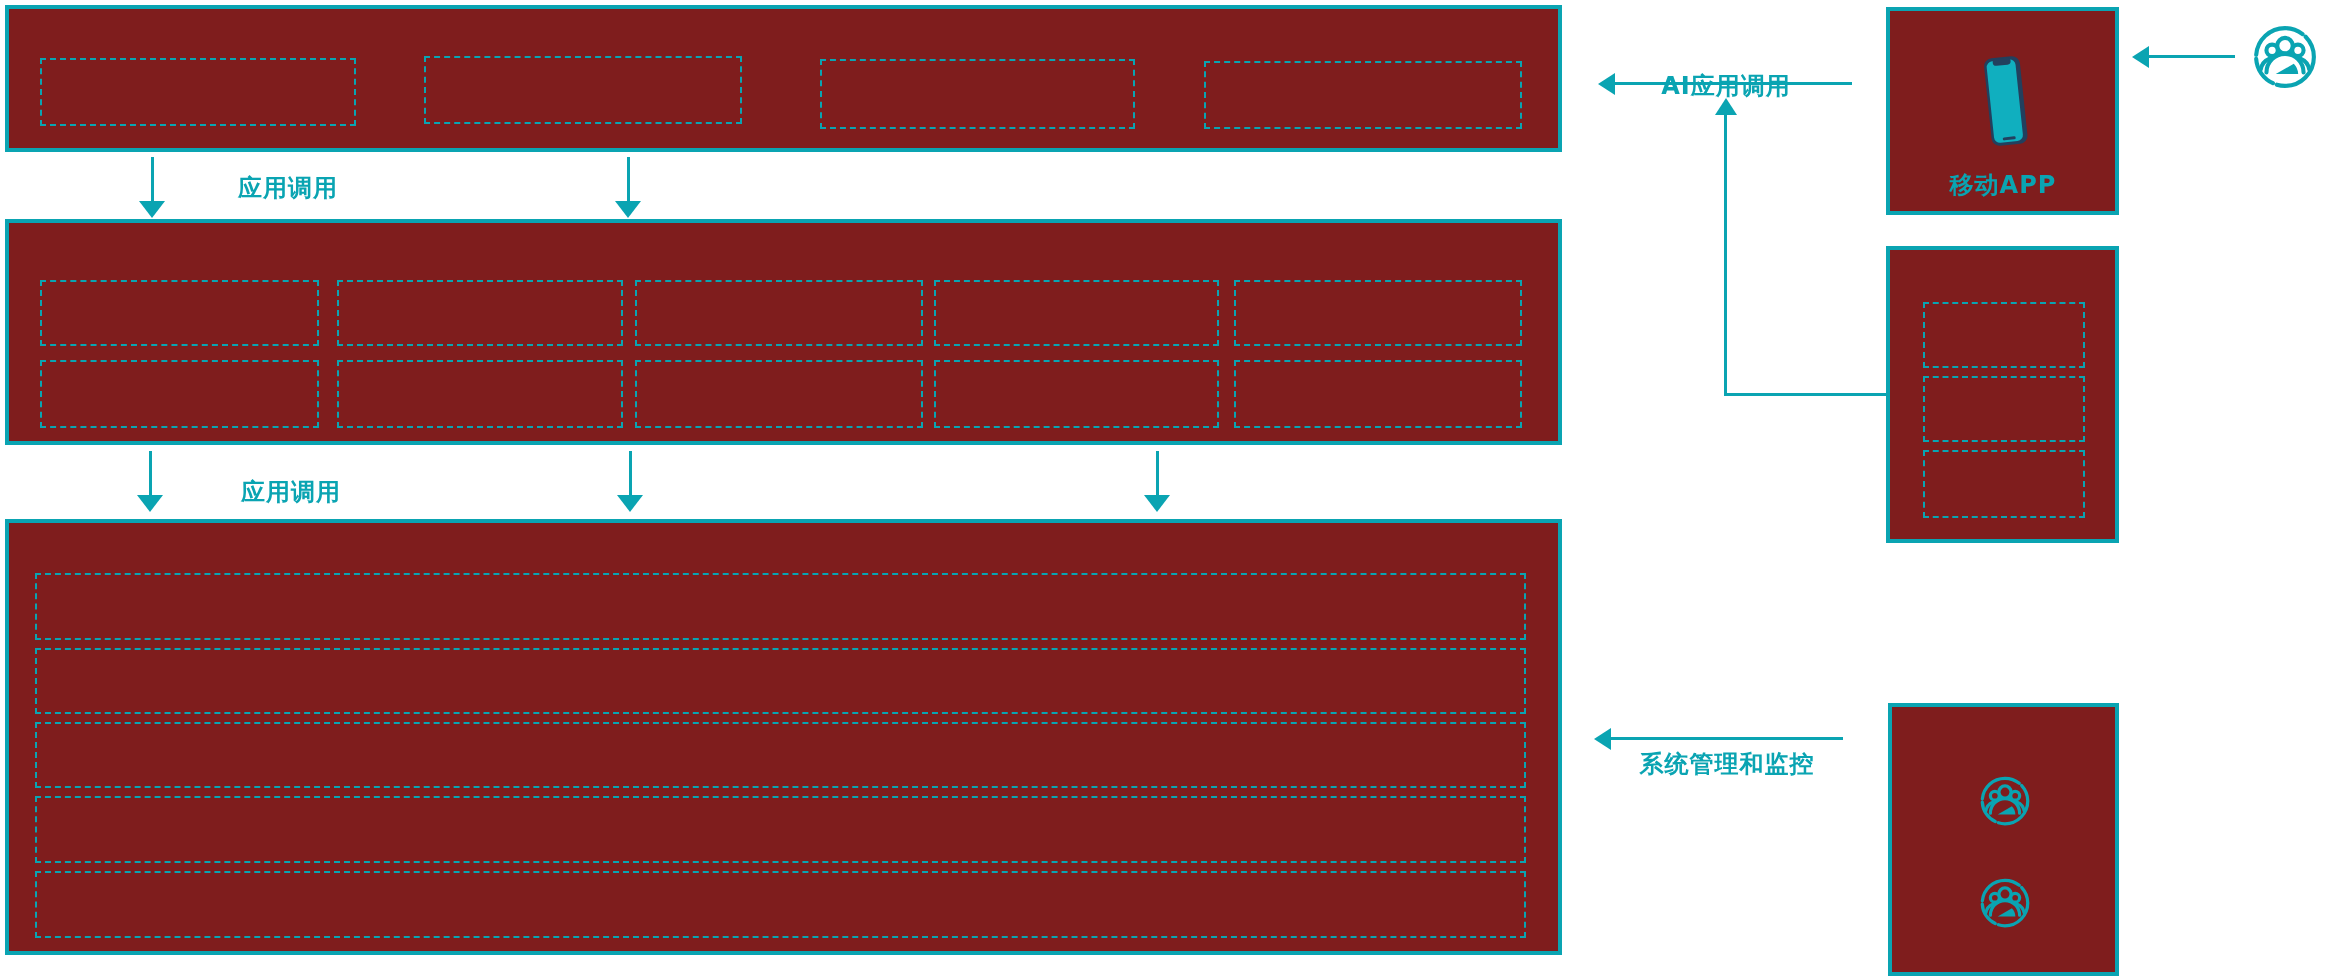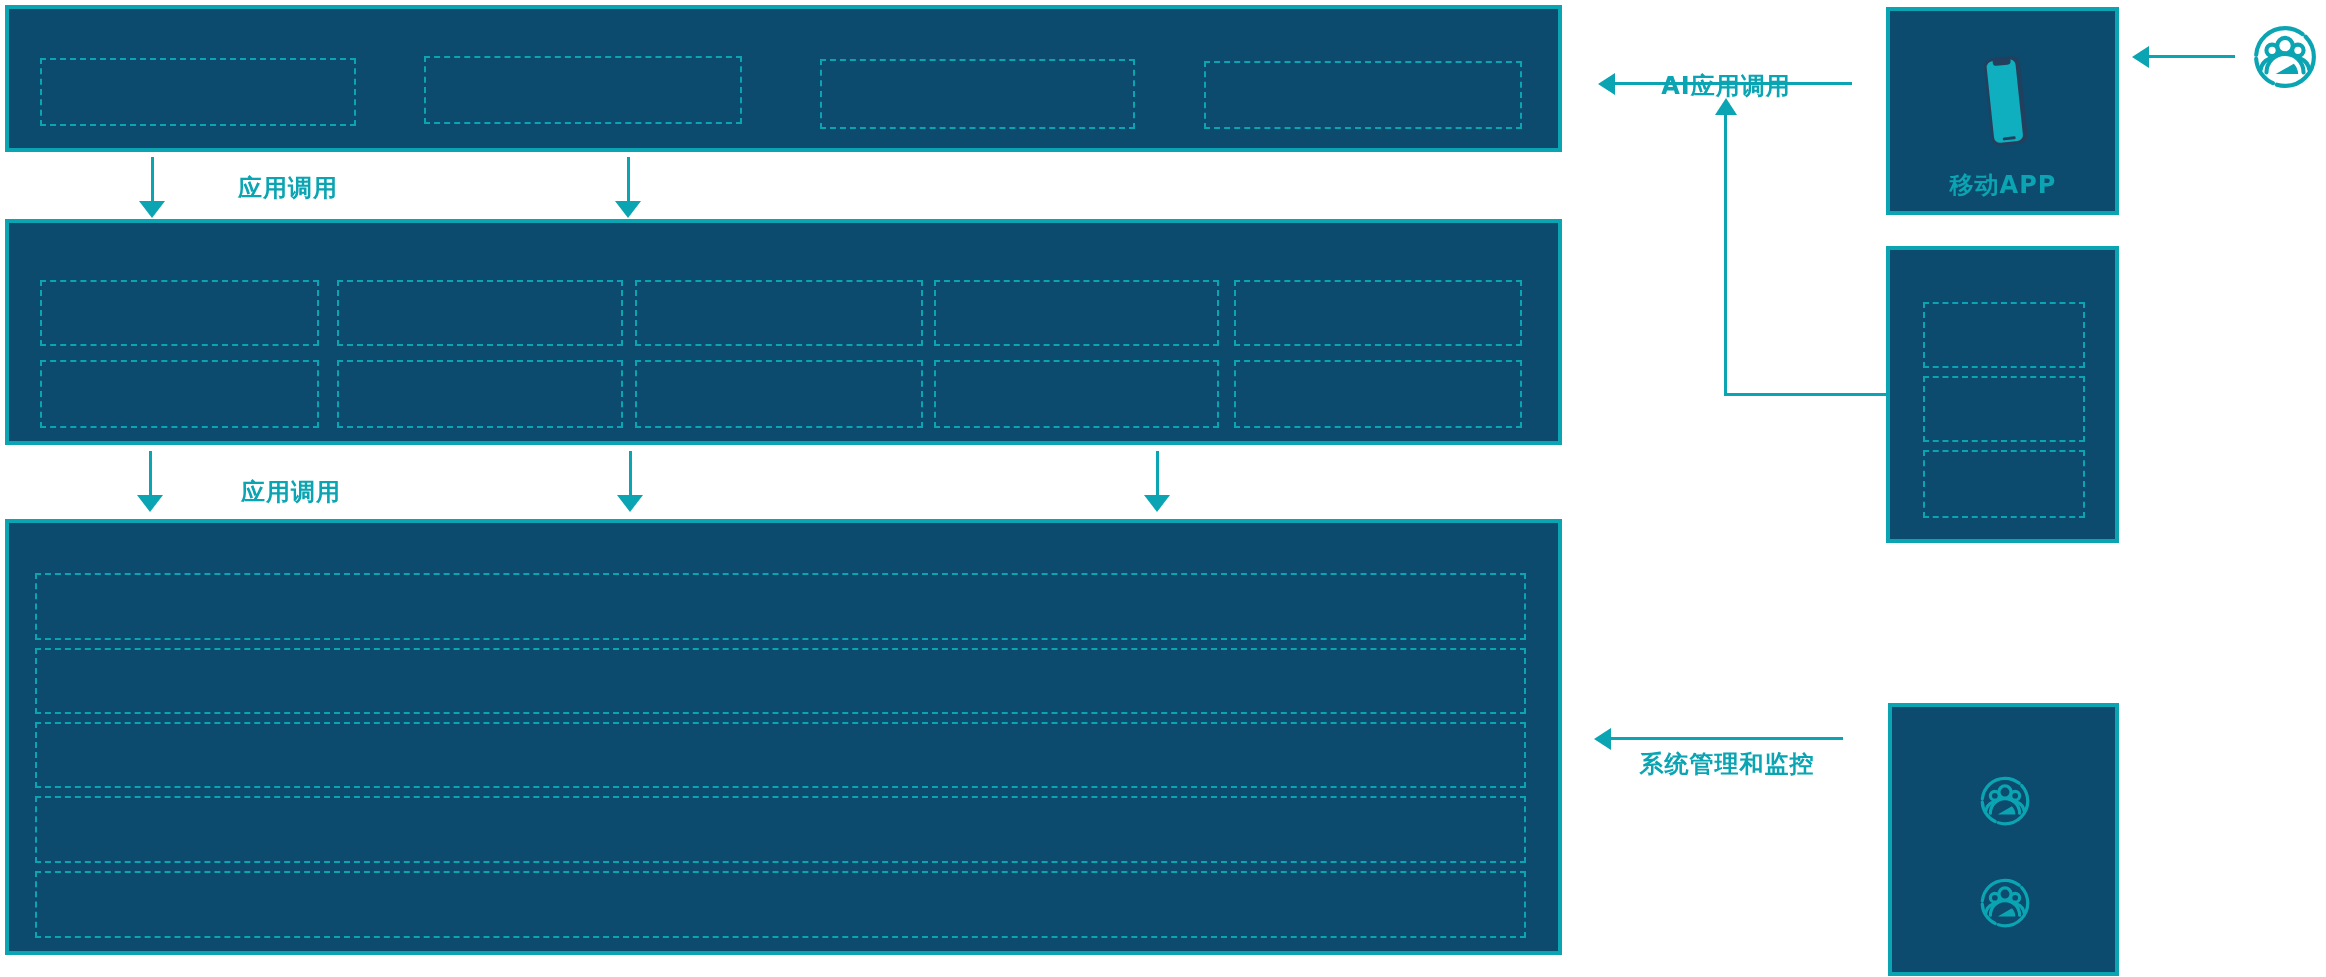--- a/index.html
+++ b/index.html
@@ -2,21 +2,21 @@
 <html><head>
 <meta charset="utf-8">
 <style>
   html,body{margin:0;padding:0;background:#ffffff;}
   .canvas{
     position:relative;width:2326px;height:977px;background:#ffffff;
     font-family:"DejaVu Sans","Liberation Sans",sans-serif;overflow:hidden;
   }
   .solid-box{
     position:absolute;box-sizing:border-box;
-    border:4px solid #0AA4B2;background:#0c4a6e;text-align:right;
+    border:4px solid #0AA4B2;background:#7f1d1d;text-align:right;
   }
   .dashed-box{
     position:absolute;box-sizing:border-box;
     border:2px dashed #0AA4B2;background:transparent;
   }
   .lbl{
     position:absolute;color:#0AA4B2;font-weight:bold;font-size:24px;
     white-space:nowrap;transform:translateX(-50%);letter-spacing:1px;
   }
   .vline{position:absolute;width:3px;background:#0AA4B2;}

